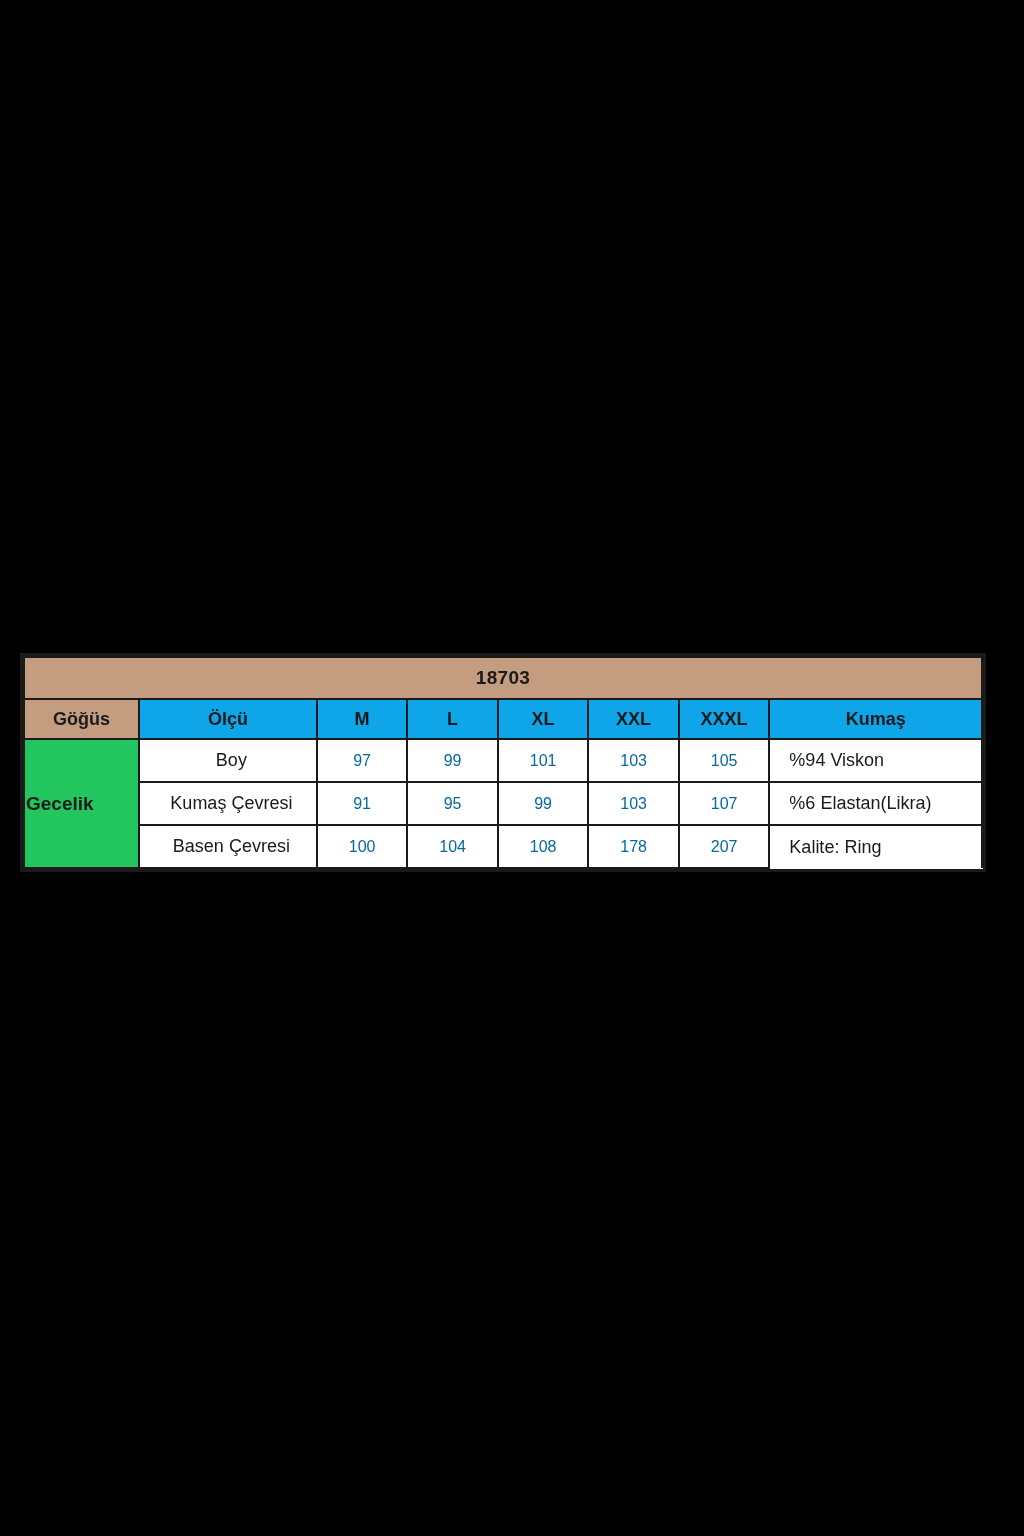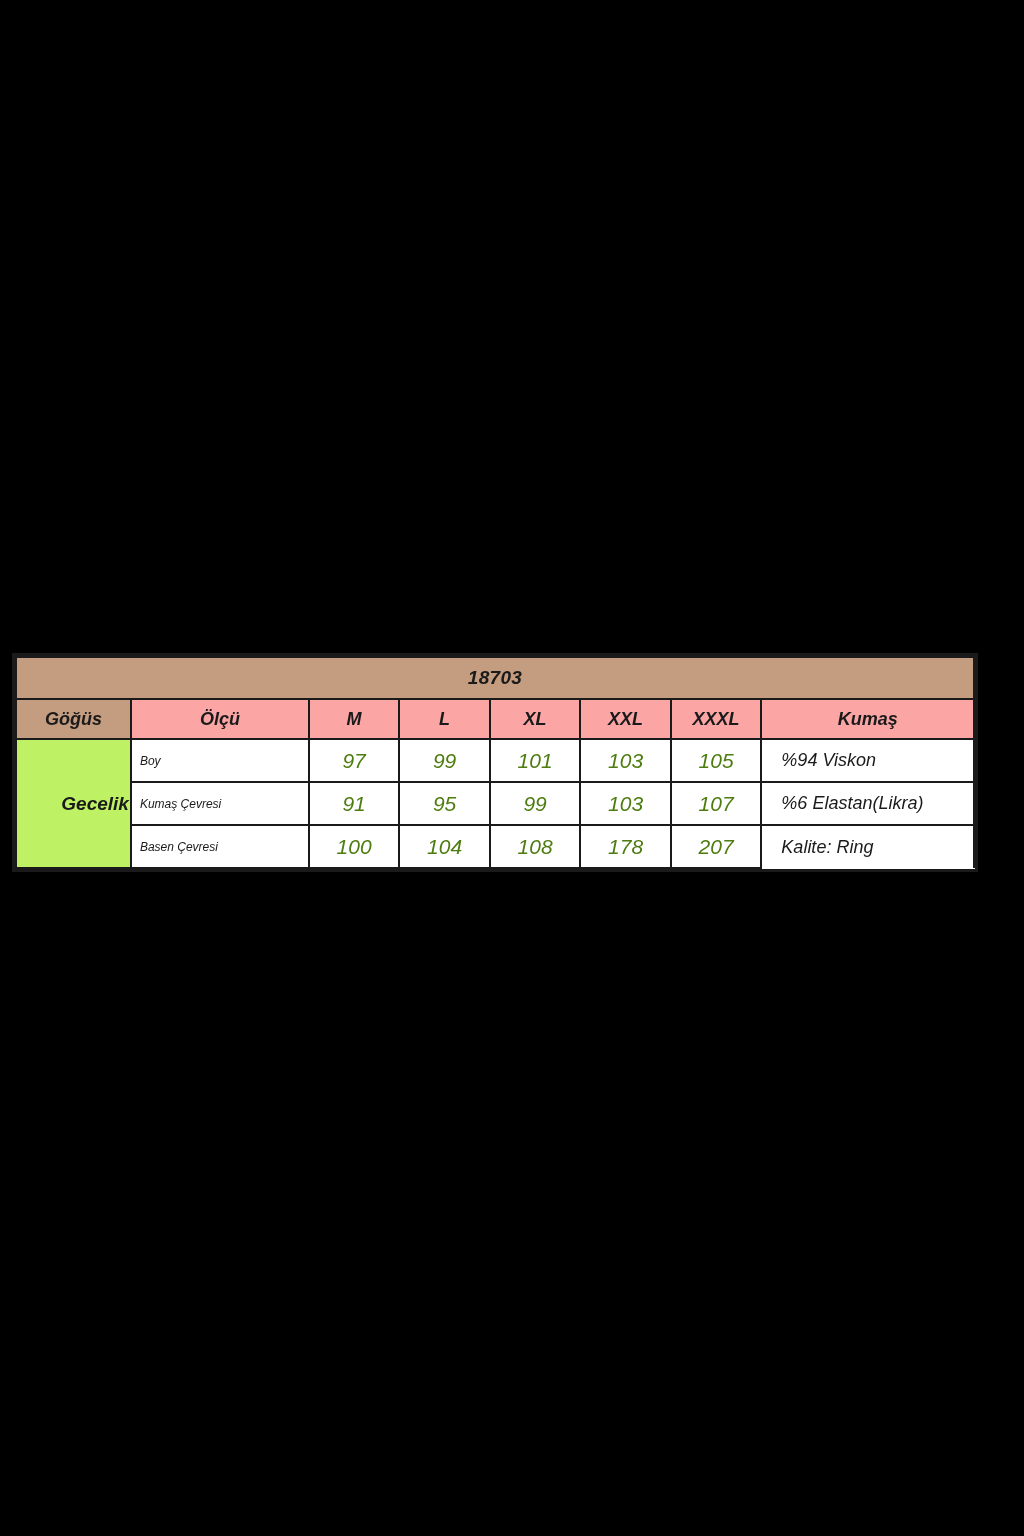--- a/index.html
+++ b/index.html
@@ -16,27 +16,26 @@
 
   .page {
     position: relative;
     width: 1024px;
     height: 1536px;
     background: #000000;
   }
 
   .table-wrap {
     position: absolute;
-    left: 12px;
+    left: 20px;
     top: 653px;
     width: 966px;
     background: #ffffff;
     border: 3px solid #1a1a1a;
     box-sizing: border-box;
-    font-style: italic;
   }
 
   table.size-table {
     border-collapse: collapse;
     width: 100%;
     table-layout: fixed;
     background: #ffffff;
   }
 
   table.size-table td,
@@ -49,52 +48,52 @@
     background: #c49c80;
     text-align: center;
     font-weight: bold;
     font-size: 19px;
     color: #1a1a1a;
     height: 42px;
     letter-spacing: 0.3px;
   }
 
   .hdr-cell {
-    background: #fca5a5;
+    background: #0ea5e9;
     text-align: center;
     font-weight: bold;
     font-size: 18px;
     color: #1a1a1a;
     height: 40px;
   }
 
   .hdr-cell.parca {
     background: #c49c80;
   }
 
   .rowlabel-cell {
-    background: #bef264;
-    text-align: right;
+    background: #22c55e;
+    text-align: left;
     font-weight: bold;
     font-size: 19px;
     color: #1a1a1a;
   }
 
   .measure-cell {
-    text-align: left;
+    text-align: center;
     padding-left: 8px;
-    font-size: 12px;
+    font-size: 18px;
     color: #1a1a1a;
     height: 43px;
   }
 
   .num-cell {
     text-align: center;
-    font-size: 21px;
-    color: #4d7c0f;
+    font-size: 16px;
+    color: #0369a1;
     height: 43px;
   }
 
   .fabric-cell {
     text-align: left;
     padding-left: 19px;
     font-size: 18px;
     color: #1a1a1a;
     border-left: 2px solid #1a1a1a;
     border-top: none;

